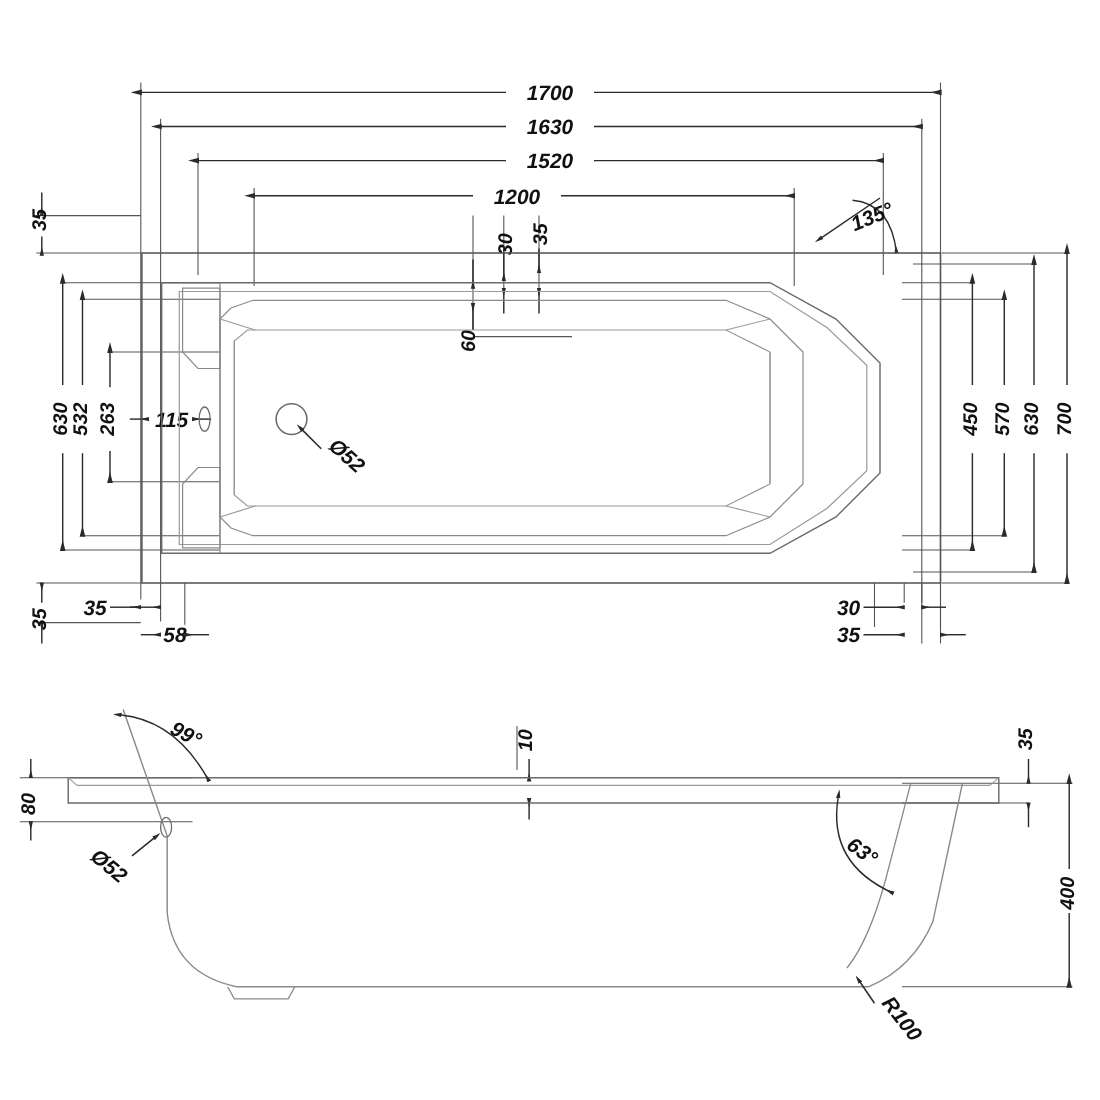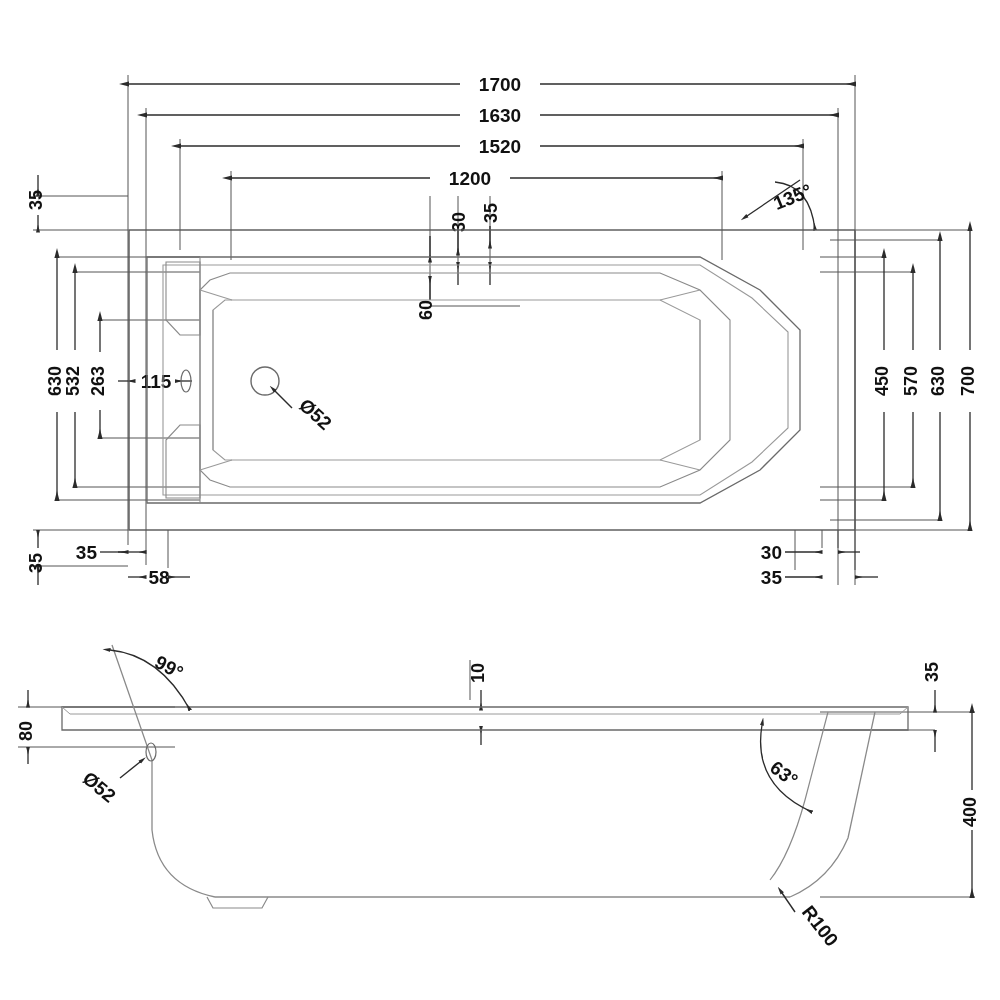--- a/index.html
+++ b/index.html
@@ -2,21 +2,21 @@
 <html><head>
 <meta charset="utf-8">
 <title>Bath Technical Drawing</title>
 <style>
   html,body{margin:0;padding:0;background:#ffffff;}
   body{
     width:1000px;height:1000px;overflow:hidden;
     font-family:"Liberation Sans", sans-serif;
     color:#111;
   }
-  #sheet{position:relative;width:1000px;height:788px;background:#7dd3fc;}
+  #sheet{position:relative;width:1000px;height:788px;background:#7dd3fc;font-style:italic;}
   svg{display:block;}
   text{font-family:"Liberation Sans", sans-serif;fill:#111;font-weight:700;}
 </style>
 </head>
 <body>
 
 <div id="sheet">
 <svg width="1000" height="1000" viewBox="0 0 1000 1000">
   <defs>
     <marker id="ar" markerWidth="10" markerHeight="8" refX="9" refY="4" orient="auto" markerUnits="userSpaceOnUse">

